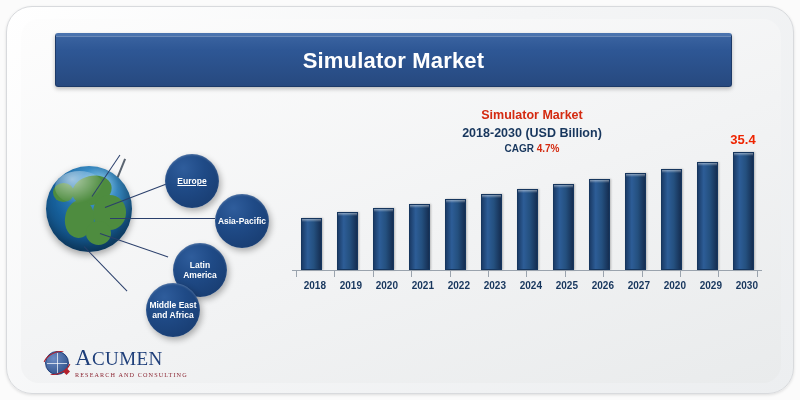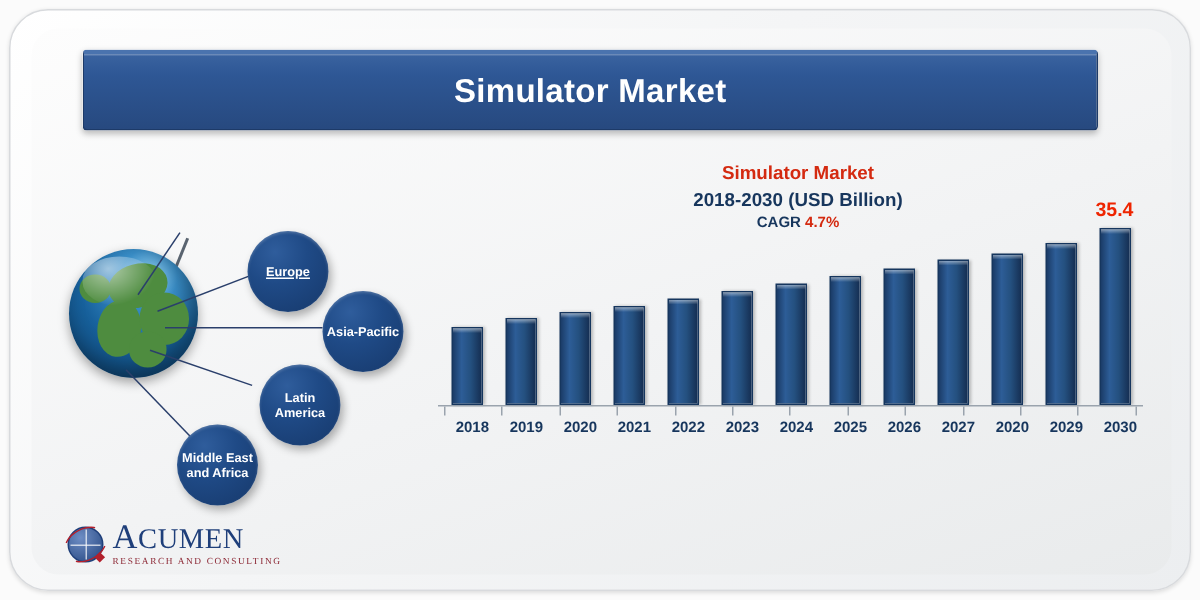--- a/index.html
+++ b/index.html
@@ -211,21 +211,21 @@
 
   <div class="bubble" style="left:165px;top:154px;width:54px;height:54px;text-decoration:underline;">
     <span>Europe</span>
   </div>
   <div class="bubble" style="left:215px;top:194px;width:54px;height:54px;">
     <span>Asia-Pacific</span>
   </div>
   <div class="bubble" style="left:173px;top:243px;width:54px;height:54px;">
     <span>Latin America</span>
   </div>
-  <div class="bubble" style="left:118px;top:283px;width:54px;height:54px;">
+  <div class="bubble" style="left:146px;top:283px;width:54px;height:54px;">
     <span>Middle East and Africa</span>
   </div>
 
   <div class="chart">
 
     <div class="chart-heading">
       <div class="ch-l1">Simulator Market</div>
       <div class="ch-l2">2018-2030  (USD Billion)</div>
       <div class="ch-l3"><span>CAGR </span><span class="pct">4.7%</span></div>
     </div>

